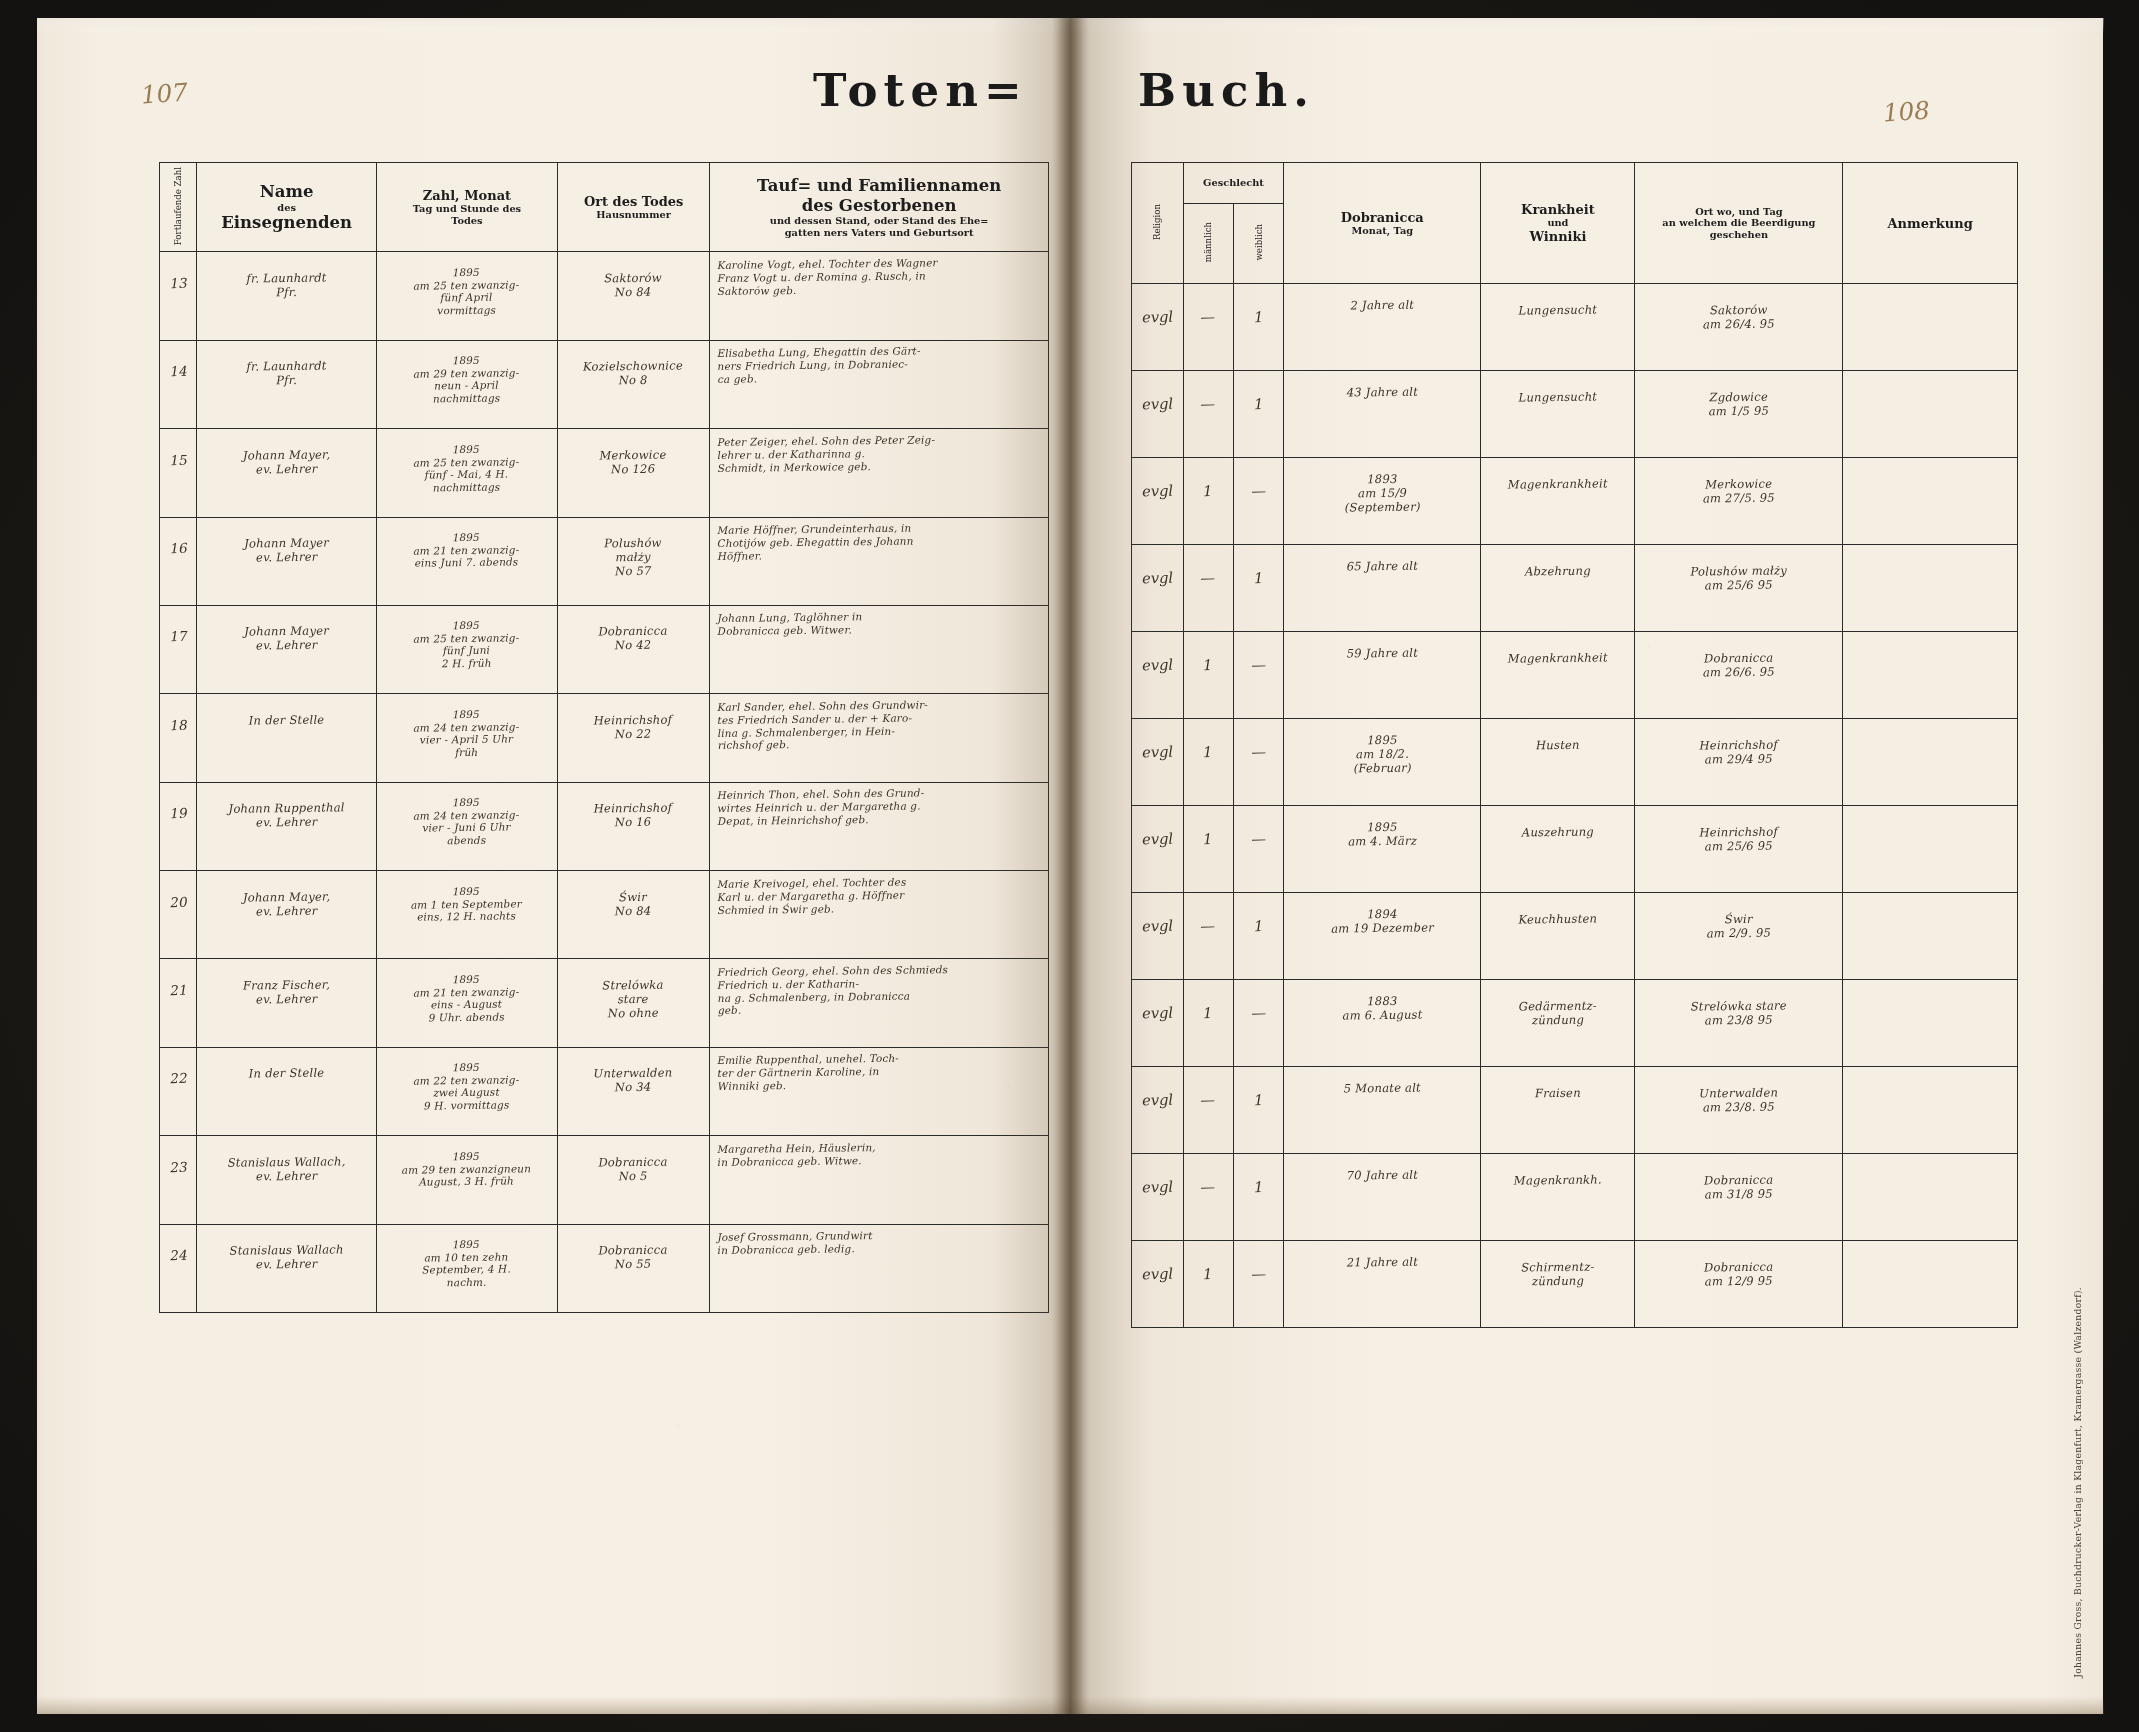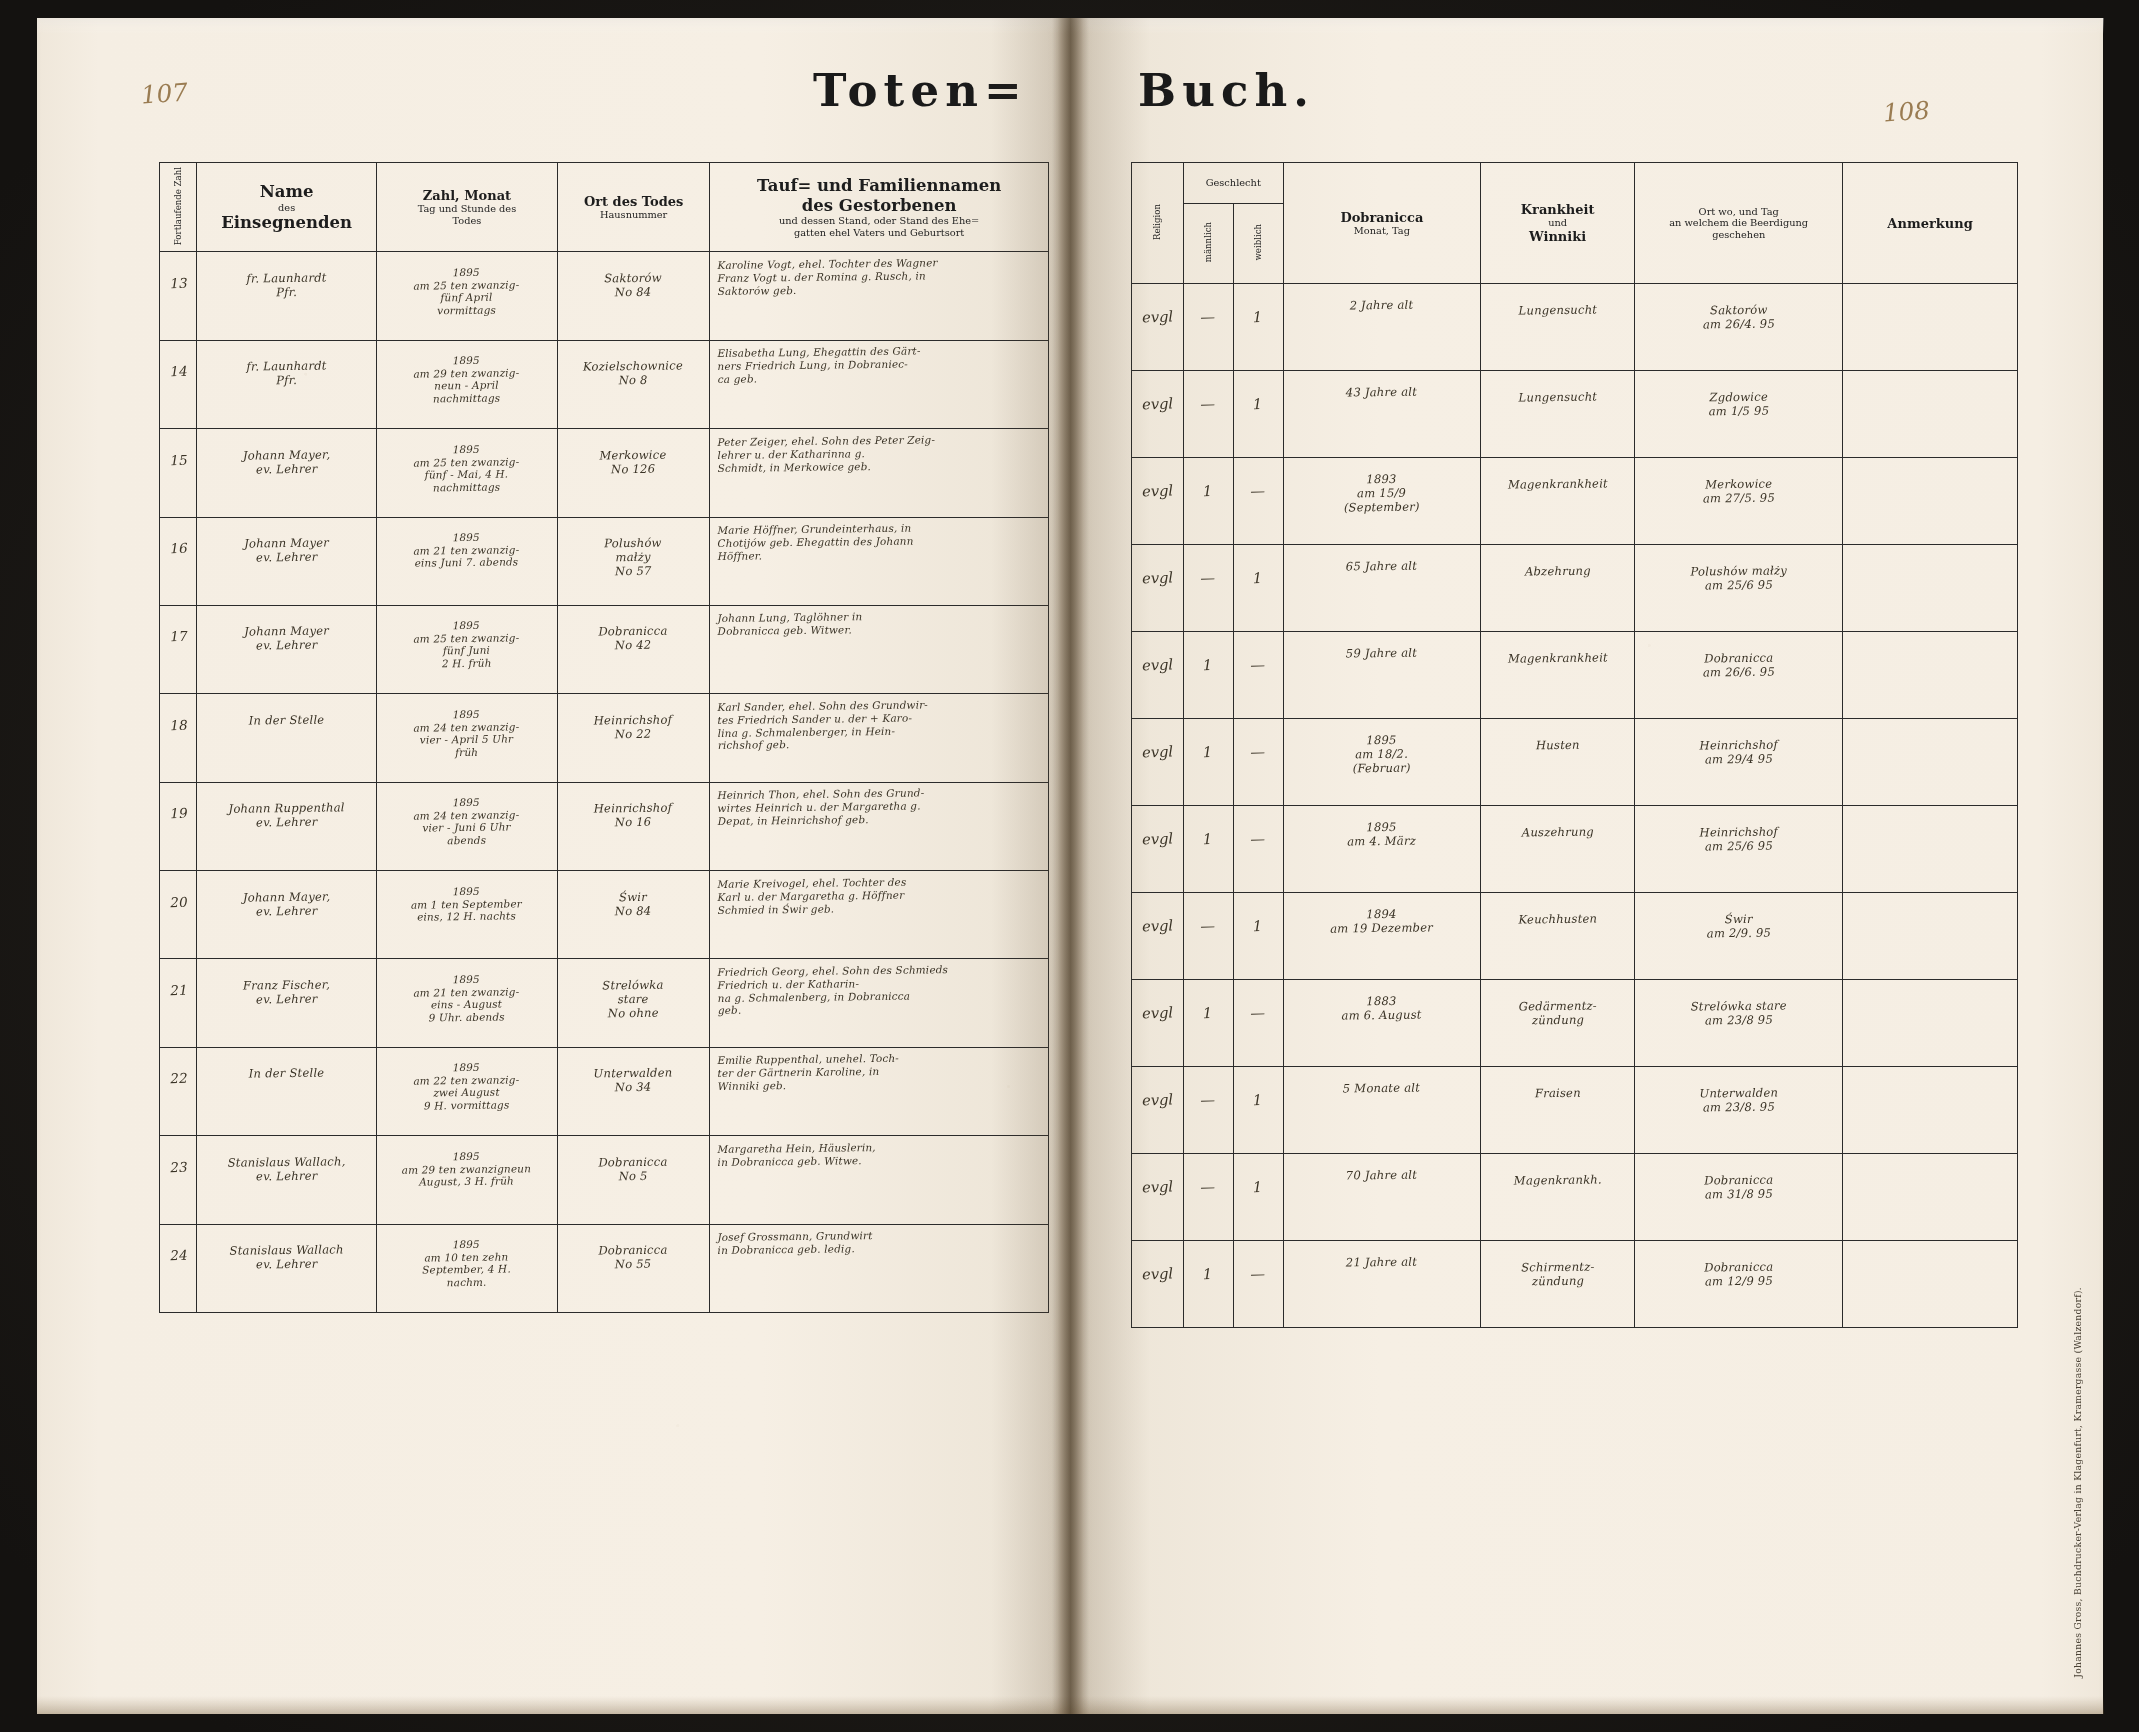--- a/index.html
+++ b/index.html
@@ -56,21 +56,21 @@
   
   table{border-collapse:collapse;position:absolute;}
   table td,table th{border:1.2px solid #2b2b2b;padding:0;vertical-align:top;}
   .thead th{
     text-align:center;vertical-align:middle;
     font-family:"DejaVu Serif",serif;color:#1d1d1d;
     padding:3.7px 2.4px;line-height:1.18;
   }
   .hdr-big{font-size:16.5px;font-weight:bold;}
   .hdr-mid{font-size:13px;font-weight:bold;}
-  .hdr-sm{font-size:9.8px;font-weight:normal;}
+  .hdr-sm{font-size:9.8px;font-weight:bold;}
   .vert-sm{writing-mode:vertical-rl;transform:rotate(180deg);white-space:nowrap;
     font-size:8.6px;font-weight:normal;}
 
   
   #tbl-left{left:122px;top:144px;width:890px;}
   #tbl-right{left:1094px;top:144px;width:887px;}
 
   .row td{height:63px;}
 
   
@@ -142,21 +142,21 @@
             <div class="hdr-sm">Todes</div>
           </th>
           <th style="width:150px">
             <div class="hdr-mid">Ort des Todes</div>
             <div class="hdr-sm">Hausnummer</div>
           </th>
           <th style="width:347px">
             <div class="hdr-big">Tauf= und Familiennamen</div>
             <div class="hdr-big">des Gestorbenen</div>
             <div class="hdr-sm">und dessen Stand, oder Stand des Ehe=</div>
-            <div class="hdr-sm">gatten ehel Vaters und Geburtsort</div>
+            <div class="hdr-sm">gatten ners Vaters und Geburtsort</div>
           </th>
         </tr>
       </thead>
       <tbody>
           <tr class="row" style="height: 66px;">
             <td class="hw num">13</td>
             <td class="hw c mid">
               <span class="l2 ">fr. Launhardt</span>
               <span class="l2 ">Pfr.</span>
             </td>

